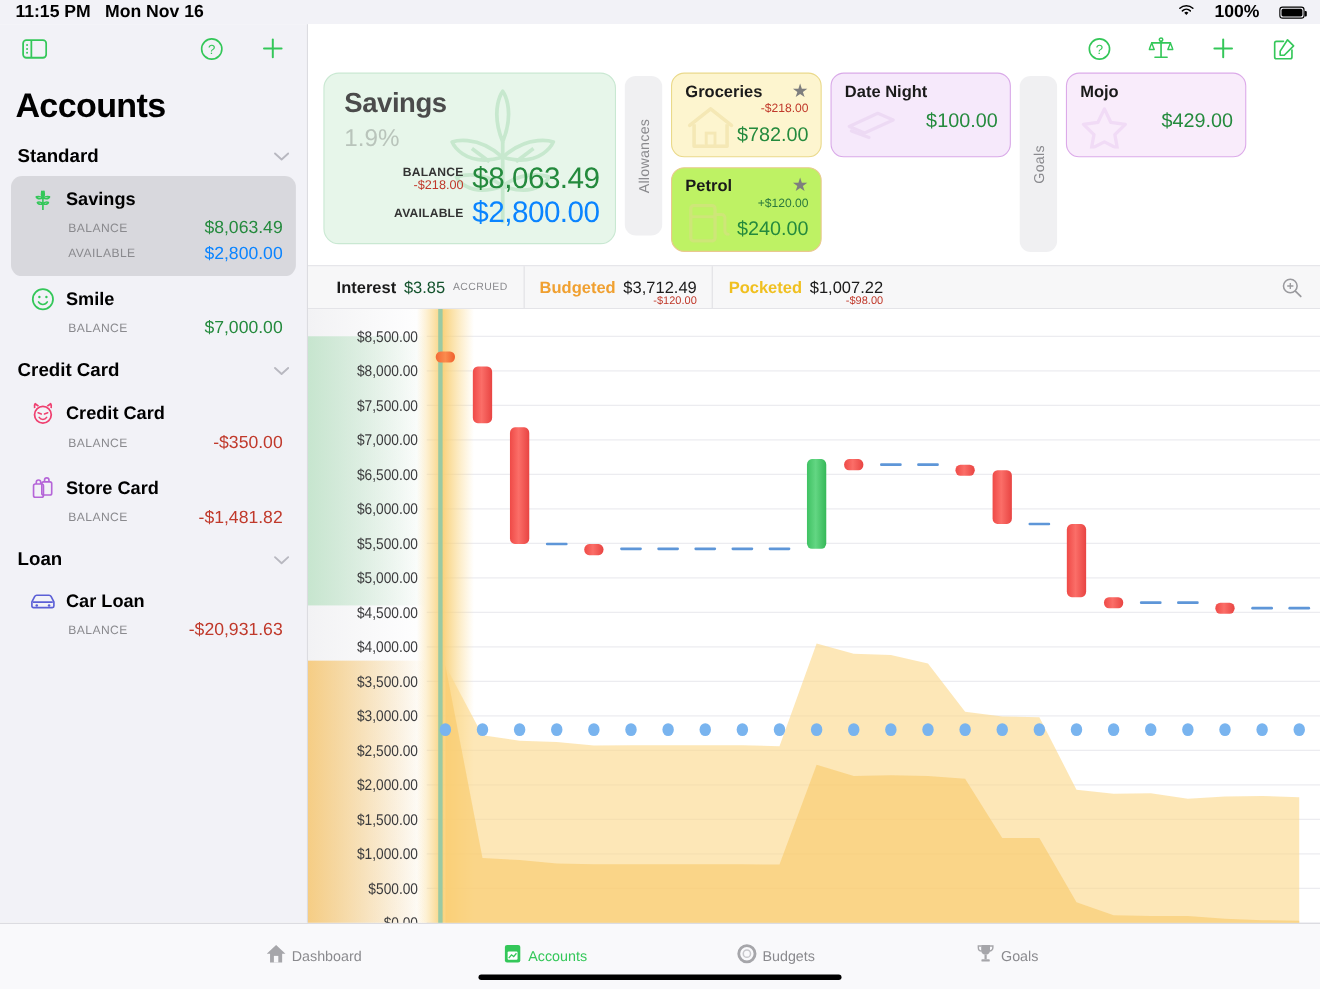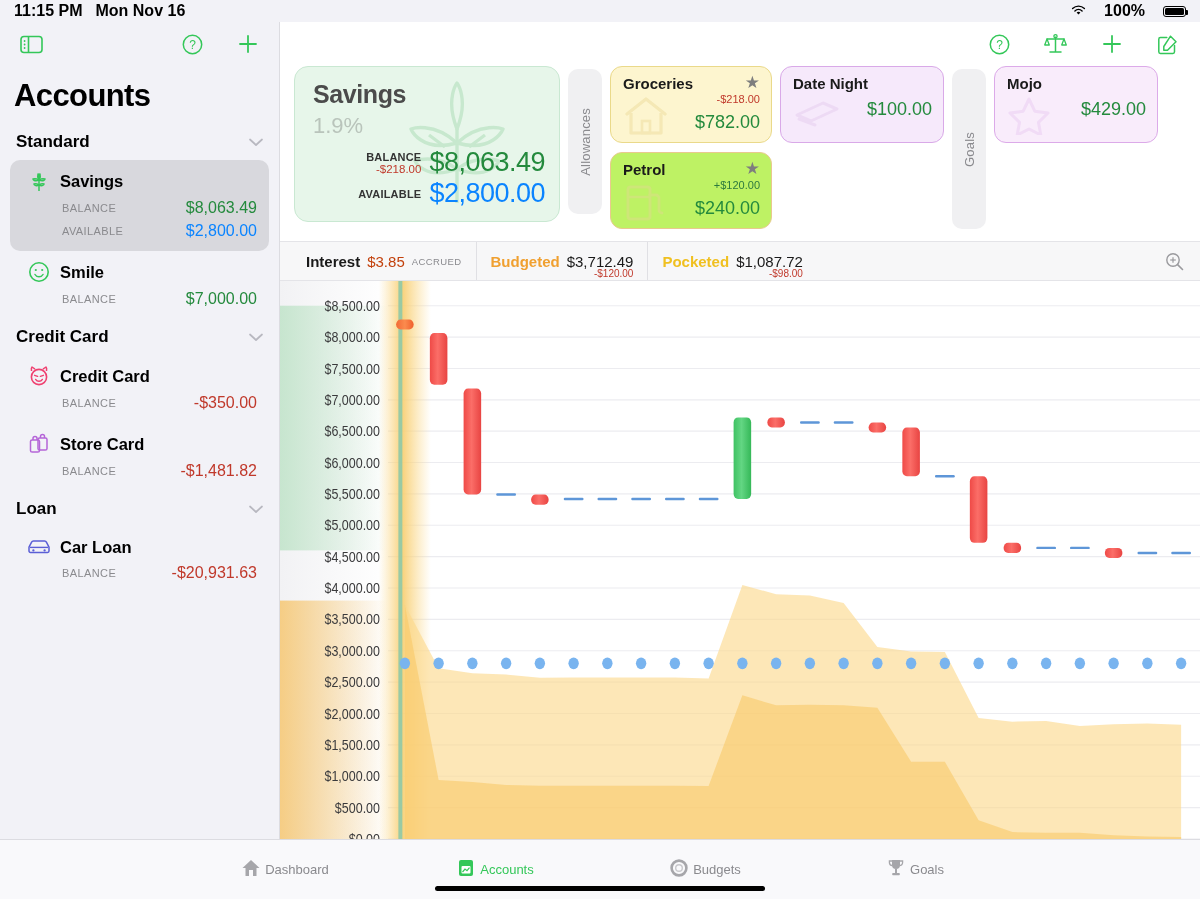--- a/index.html
+++ b/index.html
@@ -99,21 +99,21 @@
     display: flex; align-items: center; justify-content: center; margin: 0 8px;
   }
   .rail.allow { height: 145px; margin-top: 3px; }
   .rail.goals { height: 160px; margin-top: 3px; }
   .rail span {
     writing-mode: vertical-rl; transform: rotate(180deg);
     font-size: 13px; color: #8a8a8e; letter-spacing: 0.2px;
   }
   .col { display: flex; flex-direction: column; gap: 9px; flex: 0 0 auto; }
   .mini {
-    width: 162px; height: 77px; border-radius: 12px; position: relative; overflow: hidden;
+    width: 137px; height: 77px; border-radius: 12px; position: relative; overflow: hidden;
     border: 1px solid transparent;
   }
   .mini.groceries { background: #fdf5cf; border-color: #ead98a; }
   .mini.petrol { background: #bef264; border-color: #e9c98e; }
   .mini.datenight { background: #f6e9fb; border-color: #d9a9e8; width: 164px; }
   .mini.mojo { background: #f9ecfb; border-color: #dcaae9; width: 164px; }
   .mini .m-title { position: absolute; left: 12px; top: 8px; font-size: 15px; font-weight: bold; color: #1a1a1a; }
   .mini .m-star { position: absolute; right: 11px; top: 7px; color: #7e7e7e; font-size: 17px; line-height: 1; }
   .mini .m-bg { position: absolute; left: 12px; top: 28px; opacity: 0.34; }
   .mini .m-delta { position: absolute; right: 11px; top: 26px; font-size: 11px; }
@@ -127,21 +127,21 @@
     height: 40px; display: flex; align-items: center; background: #f7f7f8;
     border-top: 1px solid #e4e4e8; border-bottom: 1px solid #e4e4e8; padding-left: 12px;
   }
   .sum-cell { display: flex; align-items: center; padding: 0 14px; position: relative; height: 100%; }
   .sum-cell + .sum-cell { border-left: 1px solid #e0e0e4; }
   .sum-lbl { font-size: 15px; font-weight: bold; }
   .sum-lbl.interest { color: #1a1a1a; }
   .sum-lbl.budgeted { color: #f0a030; }
   .sum-lbl.pocketed { color: #f0c020; }
   .sum-main { font-size: 15px; color: #1a1a1a; margin-left: 7px; }
-  .sum-main.green { color: #c2410c; }
+  .sum-main.green { color: #14532d; }
   .sum-accrued { font-size: 9.5px; color: #8a8a8e; letter-spacing: 0.4px; margin-left: 7px; }
   .sum-sub { position: absolute; right: 14px; bottom: 1px; font-size: 10px; color: #c0392b; }
   .sum-spacer { flex: 1 1 auto; }
   .sum-zoom { padding-right: 16px; color: #8a8a8e; display: flex; align-items: center; }
 
   
   .chartwrap { flex: 1 1 auto; position: relative; min-height: 0; background: #fff; overflow: hidden; }
   .chartwrap svg { display: block; width: 100%; height: 100%; }
 
   
@@ -446,21 +446,21 @@
           <span class="sum-main green">$3.85</span>
           <span class="sum-accrued">ACCRUED</span>
         </div>
         <div class="sum-cell">
           <span class="sum-lbl budgeted">Budgeted</span>
           <span class="sum-main">$3,712.49</span>
           <span class="sum-sub">-$120.00</span>
         </div>
         <div class="sum-cell">
           <span class="sum-lbl pocketed">Pocketed</span>
-          <span class="sum-main">$1,087.72</span>
+          <span class="sum-main">$1,007.22</span>
           <span class="sum-sub">-$98.00</span>
         </div>
         <div class="sum-spacer"></div>
         <div class="sum-zoom">
           <svg width="19" height="19" viewBox="0 0 19 19">
               <circle cx="8" cy="8" r="6.2" fill="none" stroke="#9a9a9e" stroke-width="1.4"></circle>
               <line x1="12.6" y1="12.6" x2="17.5" y2="17.5" stroke="#9a9a9e" stroke-width="1.6" stroke-linecap="round"></line>
               <line x1="8" y1="5.2" x2="8" y2="10.8" stroke="#9a9a9e" stroke-width="1.2"></line>
               <line x1="5.2" y1="8" x2="10.8" y2="8" stroke="#9a9a9e" stroke-width="1.2"></line>
             </svg>

